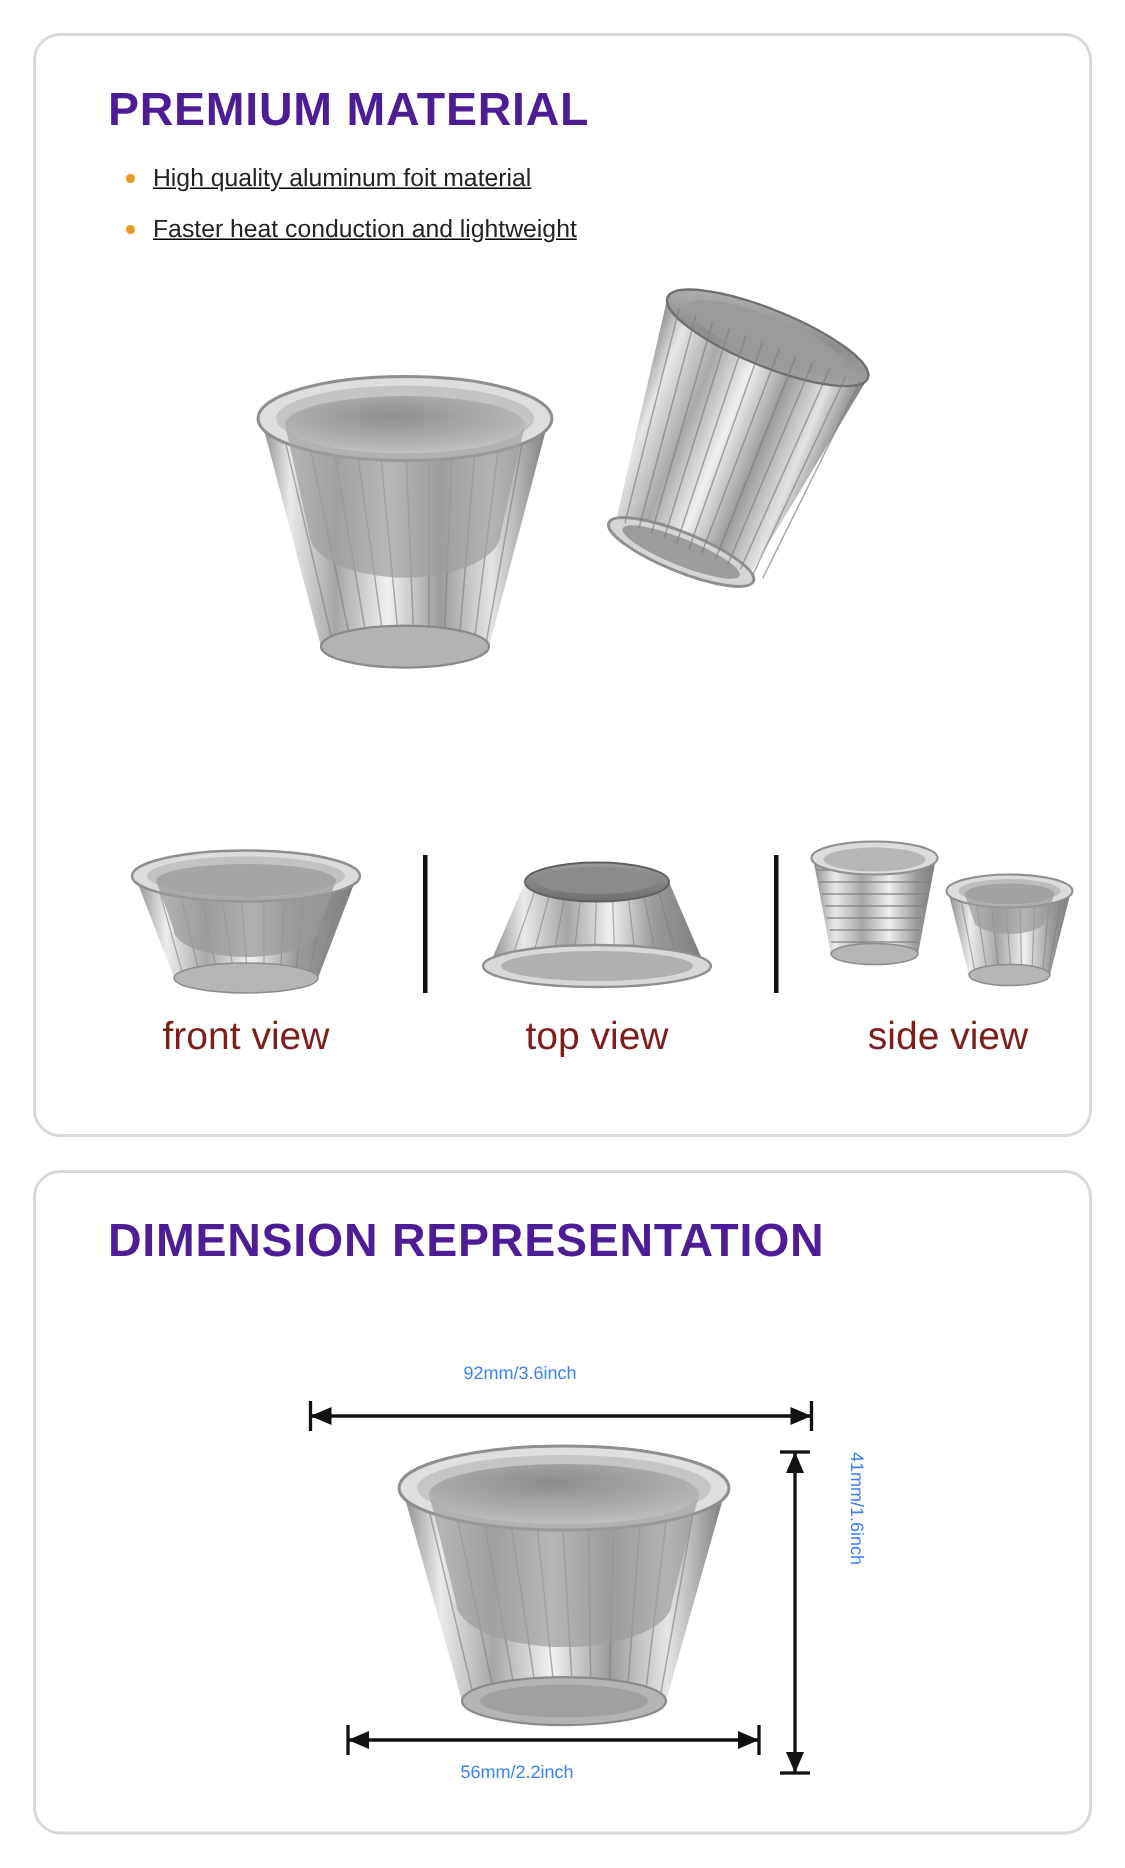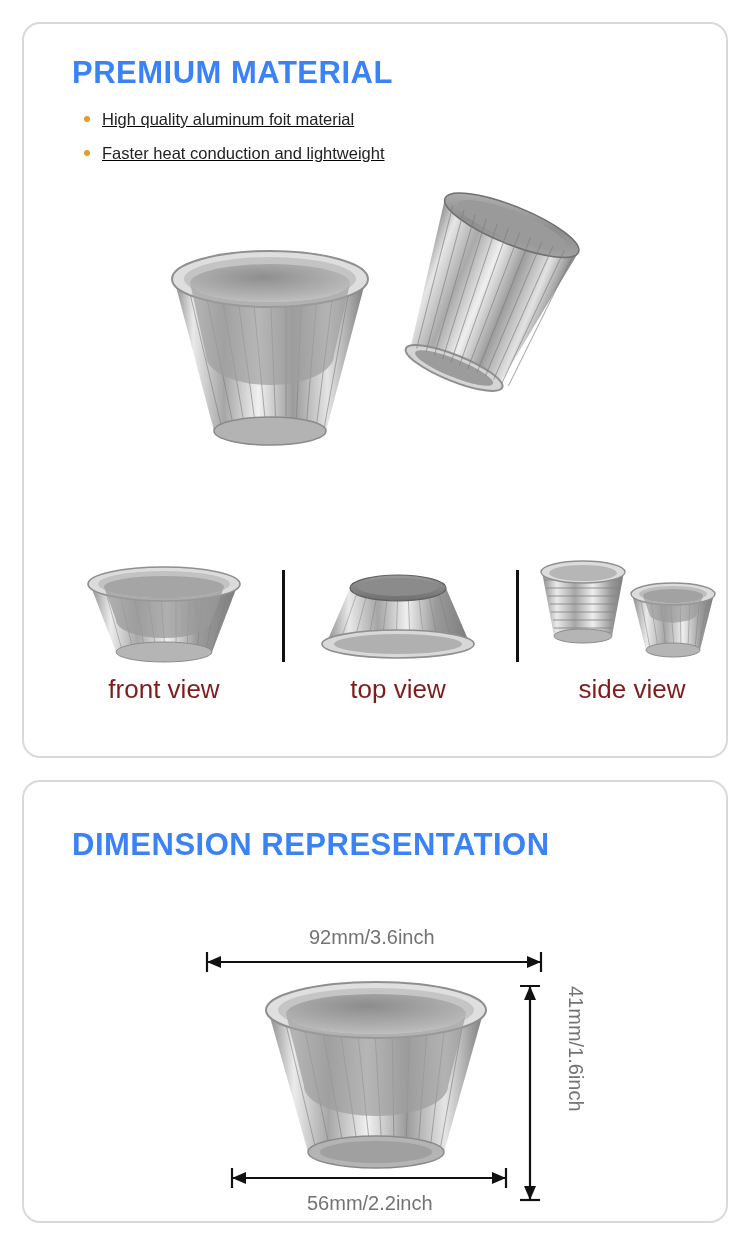--- a/index.html
+++ b/index.html
@@ -26,27 +26,27 @@
     background: #ffffff;
     position: relative;
     overflow: hidden;
   }
   .card-1 { height: 736px; }
   .card-2 { flex: 1; }
 
   .card-title {
     font-size: 31px;
     font-weight: bold;
-    color: #3b82f6;
+    color: #4c1d95;
     letter-spacing: 0.5px;
     padding: 32px 0 0 48px;
     line-height: 1.1;
   }
   .card-2 .card-title {
-    padding-top: 46px;
+    padding-top: 28px;
     padding-left: 48px;
   }
 
   .bullets {
     margin: 18px 0 0 0;
     padding: 0 0 0 60px;
     list-style: none;
     text-decoration: underline;
   }
   .bullets li {
@@ -102,22 +102,22 @@
   }
 
   
   .dim-area {
     position: relative;
     height: 360px;
     margin-top: 6px;
   }
   .dim-text {
     position: absolute;
-    font-size: 20px;
-    color: #737373;
+    font-size: 12px;
+    color: #3b82f6;
     white-space: nowrap;
   }
   .dim-vert {
     writing-mode: vertical-rl;
     text-orientation: mixed;
   }
   .arrow-h, .arrow-v { position: absolute; }
 </style>
 </head>
 <body>

